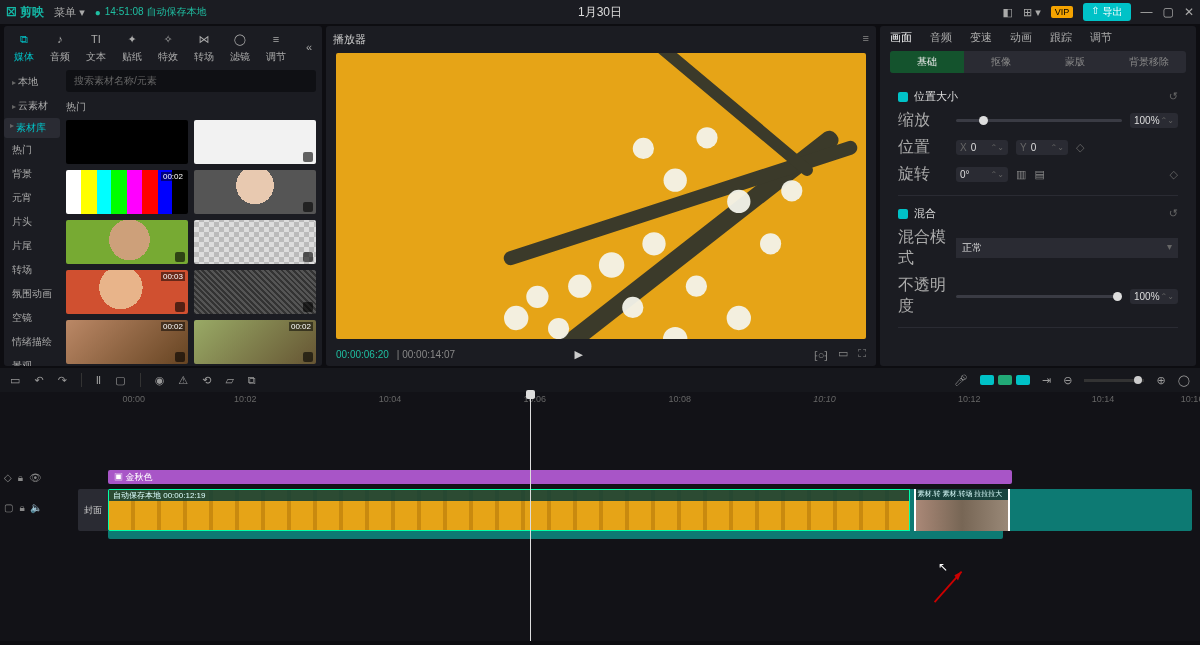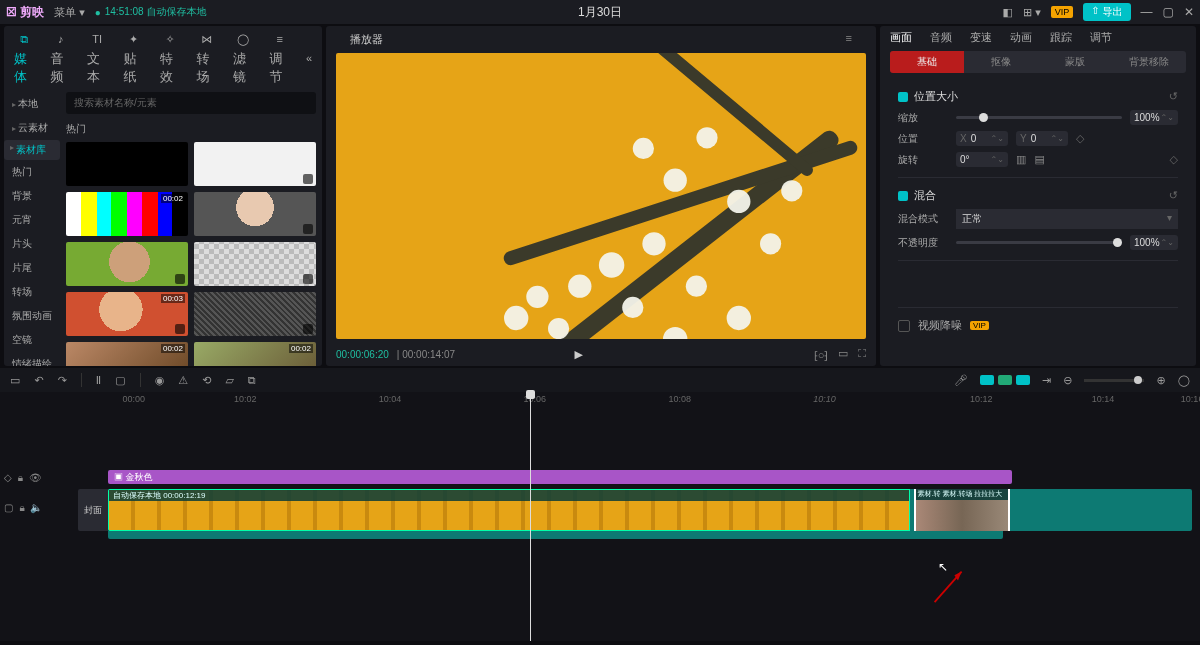--- a/index.html
+++ b/index.html
@@ -1,39 +1,39 @@
 <!DOCTYPE html>
 <html><head>
 <meta charset="utf-8">
 <style>
 * { box-sizing: border-box; margin: 0; padding: 0; font-family: "Microsoft YaHei", Arial, sans-serif; }
 body { background: #0d0d11; color: #aaa; font-size: 11px; width: 1200px; height: 645px; overflow: hidden; }
 
 
 .topbar { height: 24px; background: #1b1c22; display: flex; align-items: center; padding: 0 6px; gap: 10px; }
-.topbar .logo { color: #f0abfc; font-weight: bold; font-size: 12px; }
+.topbar .logo { color: #14b8a6; font-weight: bold; font-size: 12px; }
 .topbar .menu-item { color: #aaa; font-size: 11px; cursor: pointer; }
 .topbar .autosave { color: #1fbfa2; font-size: 10px; display: flex; align-items: center; gap: 4px; }
 .topbar .title { position: absolute; left: 50%; transform: translateX(-50%); color: #ddd; font-size: 12px; }
 .topbar .right { margin-left: auto; display: flex; align-items: center; gap: 10px; }
 .topbar .vip { background: #f5a300; color: #000; font-size: 9px; padding: 1px 4px; border-radius: 2px; }
 .topbar .export { background: #00c2c7; color: #fff; font-size: 10px; padding: 2px 8px; border-radius: 3px; display: flex; gap: 3px; }
 .win-btn { color: #aaa; font-size: 12px; cursor: pointer; }
 
 
 .main { display: flex; height: 344px; gap: 4px; padding: 2px 4px; }
 .panel { background: #1b1c22; border-radius: 3px; display: flex; flex-direction: column; }
 
 
 .left-panel { width: 318px; }
 .tool-tabs { display: flex; gap: 16px; padding: 4px 10px 2px; align-items: flex-start; }
 .tool-tab { display: flex; flex-direction: column; align-items: center; gap: 2px; color: #aaa; cursor: pointer; }
 .tool-tab.active { color: #00c2c7; }
 .tool-tab .ico { width: 18px; height: 18px; display: flex; align-items: center; justify-content: center; }
-.tool-tab .lbl { font-size: 13px; }
+.tool-tab .lbl { font-size: 10px; }
 .collapse { margin-left: auto; color: #aaa; align-self: center; }
 .left-body { display: flex; flex: 1; overflow: hidden; }
 .cat-list { width: 56px; padding: 4px 0; }
 .cat-item { padding: 5px 8px; color: #aaa; font-size: 10px; cursor: pointer; }
 .cat-item.sel { background: #2a2b33; color: #00c2c7; border-radius: 3px; }
 .cat-item .arrow { font-size: 8px; margin-right: 2px; color: #666; }
 .media-area { flex: 1; padding: 4px 6px; }
 .search { background: #0f1014; border-radius: 3px; padding: 4px 8px; color: #666; font-size: 10px; margin-bottom: 8px; }
 .media-label { font-size: 10px; color: #aaa; margin-bottom: 6px; }
 .media-grid { display: grid; grid-template-columns: 1fr 1fr; gap: 6px; }
@@ -46,44 +46,44 @@
 .th-face1 { background: radial-gradient(circle at 50% 35%, #e8c9b0 0 28%, #555 28% 100%), #888; }
 .th-face2 { background: radial-gradient(circle at 52% 45%, #cda07a 0 30%, #7a3 30% 100%), #6a3; }
 .th-trans { background: repeating-conic-gradient(#bbb 0 25%, #ddd 0 50%) 0/10px 10px; }
 .th-face3 { background: radial-gradient(circle at 45% 40%, #e8b48a 0 30%, #d05030 30%), #c04; }
 .th-noise { background: repeating-linear-gradient(45deg,#333 0 2px,#555 2px 4px); }
 .th-party { background: linear-gradient(135deg,#b86,#642); }
 .th-crowd { background: linear-gradient(135deg,#9a6,#653); }
 
 
 .center-panel { flex: 1; }
-.player-head { display: flex; padding: 6px 24px; }
+.player-head { display: flex; padding: 6px 7px; }
 .player-head .name { color: #ccc; font-size: 11px; }
 .player-head .ham { margin-left: auto; color: #888; }
 .viewport { flex: 1; margin: 0 10px 4px; background: #e6a417; border-radius: 2px; position: relative; overflow: hidden; }
 .branch { position: absolute; background: #3b3a2a; border-radius: 8px; }
 .controls { display: flex; align-items: center; padding: 4px 10px; gap: 8px; }
 .tc1 { color: #1fbfa2; font-size: 10px; }
 .tc2 { color: #888; font-size: 10px; }
 .play { margin: 0 auto; color: #ccc; cursor: pointer; }
 .ctrl-right { margin-left: auto; display: flex; gap: 10px; color: #888; }
 
 
 .right-panel { width: 316px; }
 .rp-tabs { display: flex; padding: 4px 10px; gap: 18px; font-size: 11px; color: #aaa; }
 .rp-tabs span.on { color: #fff; }
 .rp-sub { display: flex; margin: 2px 10px 6px; background: #2a2b33; border-radius: 3px; overflow: hidden; }
 .rp-sub span { flex: 1; text-align: center; padding: 4px 0; font-size: 10px; color: #888; }
-.rp-sub span.on { background: #b91c1c; color: #eee; }
+.rp-sub span.on { background: #14532d; color: #eee; }
 .rp-body { padding: 4px 18px; overflow-y: auto; flex: 1; }
 .sec-head { display: flex; align-items: center; gap: 6px; font-size: 11px; color: #ddd; margin: 6px 0; }
 .sec-head .dot { width: 10px; height: 10px; border-radius: 2px; background: #00c2c7; }
 .sec-head .reset { margin-left: auto; color: #666; }
 .row { display: flex; align-items: center; gap: 8px; margin: 6px 0; }
-.row .lbl { width: 50px; font-size: 10px; color: #aaa; }
+.row .lbl { width: 50px; font-size: 16px; color: #aaa; }
 .slider { flex: 1; height: 3px; background: #3a3b44; position: relative; border-radius: 2px; }
 .slider .knob { position: absolute; top: -3px; width: 9px; height: 9px; background: #ddd; border-radius: 50%; }
 .valbox { width: 48px; background: #2a2b33; border-radius: 3px; padding: 2px 4px; font-size: 10px; text-align: center; color: #ddd; display: flex; align-items: center; justify-content: space-between; }
 .valbox .step { color: #666; font-size: 8px; }
 .numin { width: 52px; background: #2a2b33; border-radius: 3px; padding: 2px 4px; font-size: 10px; color: #ddd; display: flex; gap: 4px; align-items: center; }
 .numin .ax { color: #666; }
 .sel { flex: 1; background: #2a2b33; border-radius: 0; padding: 3px 6px; font-size: 10px; color: #ddd; display: flex; }
 .sel .cv { margin-left: auto; color: #666; }
 .chk { width: 12px; height: 12px; border: 1px solid #555; border-radius: 2px; }
 .vip-tag { background: #f5a300; color: #000; font-size: 8px; padding: 0 3px; border-radius: 2px; }
@@ -439,21 +439,21 @@
       </div>
   </div>
   <div class="tl-right">
     <div class="ruler" id="ruler">
         <span style="left: 4%;">00:00</span>
         <span style="left: 14%;">10:02</span>
         <span style="left: 27%;">10:04</span>
         <span style="left: 40%;">10:06</span>
         <span style="left: 53%;">10:08</span>
         <span style="left: 66%; font-style: italic;">10:10</span>
-        <span style="left: 79%; margin-left: 12px;">10:12</span>
+        <span style="left: 79%;">10:12</span>
         <span style="left: 91%;">10:14</span>
         <span style="left: 99%;">10:16</span>
       </div>
     <div class="tracks">
       <div class="track">
         <div class="clip-filter">▣ <span>金秋色</span></div>
       </div>
       <div class="track-vid">
         <div class="cover-btn">封面</div>
         <div class="strip">

